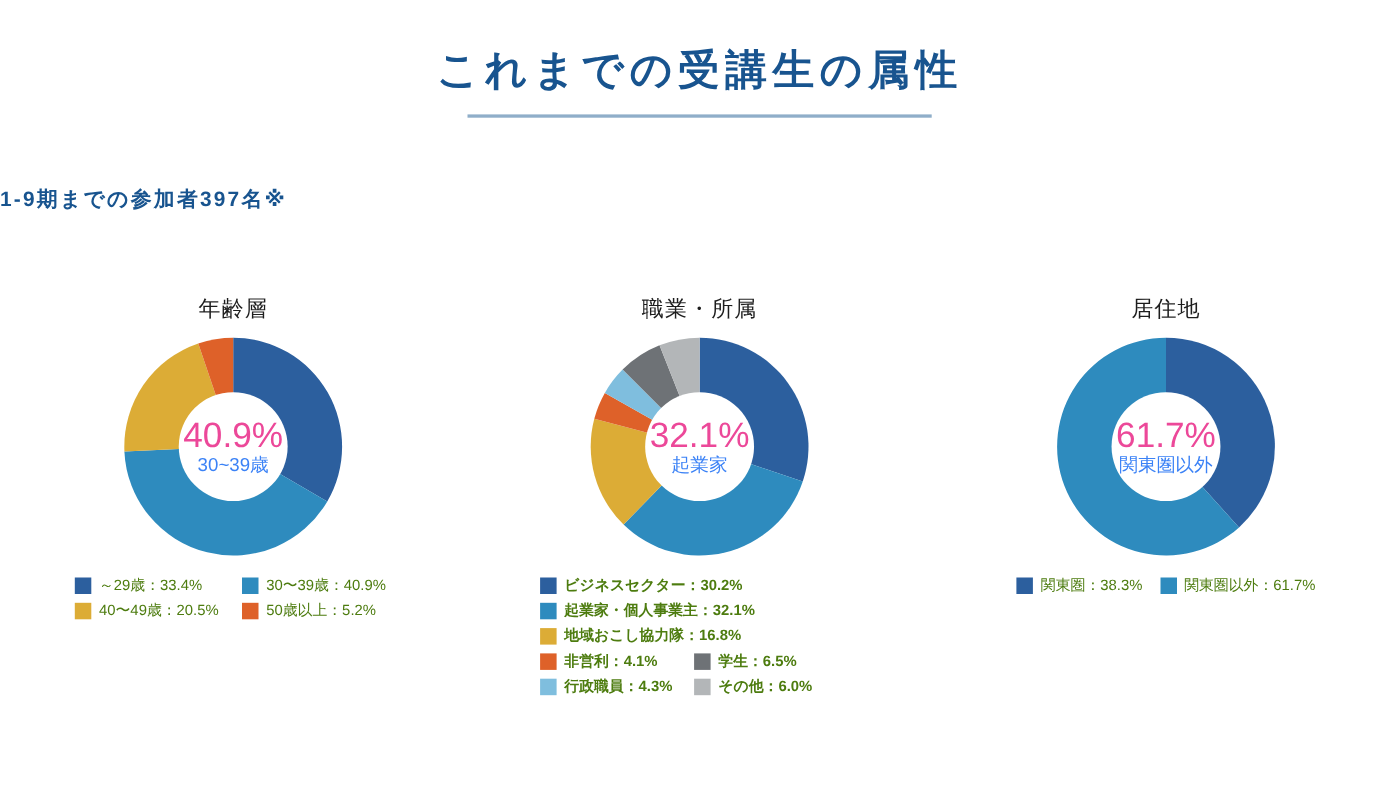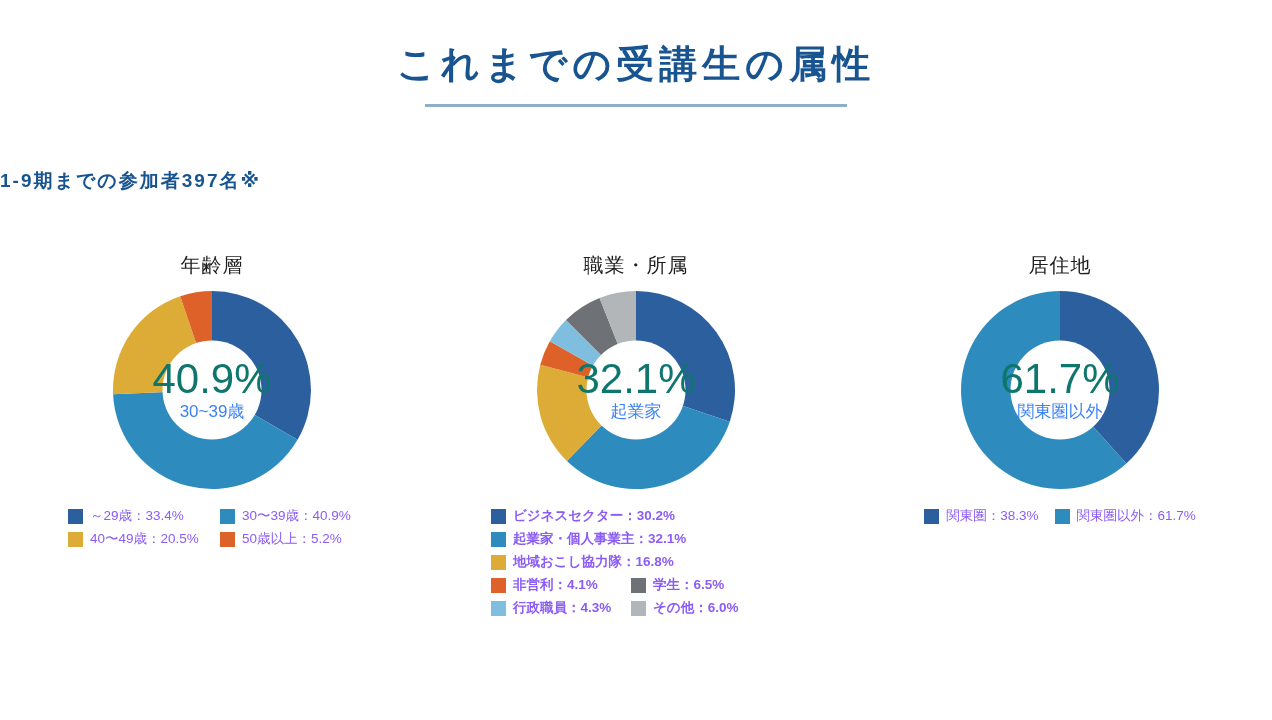--- a/index.html
+++ b/index.html
@@ -62,21 +62,21 @@
     width: 1272px;
     text-align: center;
     font-size: 13.5px;
     letter-spacing: 0.2px;
     color: #3A3A3A;
   }
 
   
   .charts {
     position: absolute;
-    top: 252px;
+    top: 268px;
     left: 0;
     width: 1272px;
     height: 420px;
     display: flex;
     justify-content: space-between;
     align-items: flex-start;
   }
 
   .chart-col {
     width: 424px;
@@ -106,43 +106,43 @@
     position: absolute;
     inset: 0;
     display: flex;
     flex-direction: column;
     align-items: center;
     justify-content: center;
     pointer-events: none;
   }
 
   .donut-pct {
-    font-size: 42px;
-    color: #0f766e;
+    font-size: 32px;
+    color: #ec4899;
     line-height: 1.05;
     letter-spacing: 0px;
   }
 
   .donut-label {
     font-size: 17px;
     color: #3b82f6;
     line-height: 1.2;
     margin-top: 1px;
   }
 
   
   .legend {
     margin-top: 18px;
     display: flex;
     flex-wrap: wrap;
     justify-content: center;
     column-gap: 16px;
     row-gap: 7px;
     font-size: 13.5px;
-    color: #8b5cf6;
+    color: #4d7c0f;
   }
 
   .legend.two-col  { width: 300px; }
   .legend.six      { width: 290px; justify-content: flex-start; column-gap: 10px; font-weight: bold; }
   .legend.one-row  { width: 320px; }
 
   .legend-item {
     display: flex;
     align-items: center;
     white-space: nowrap;

